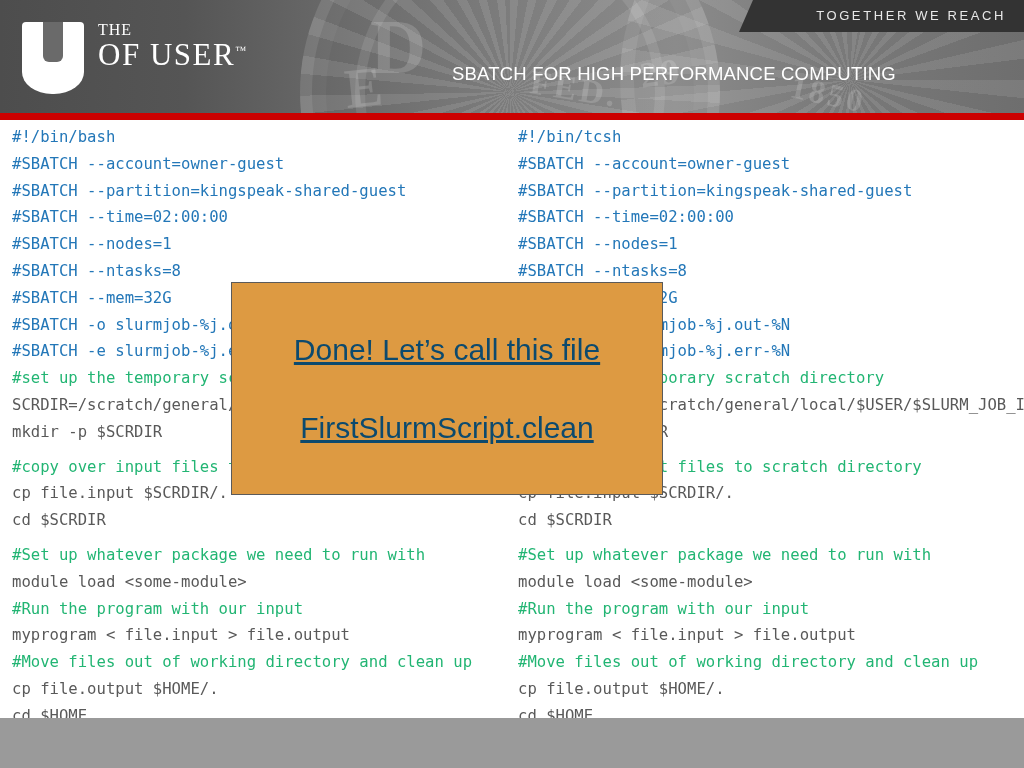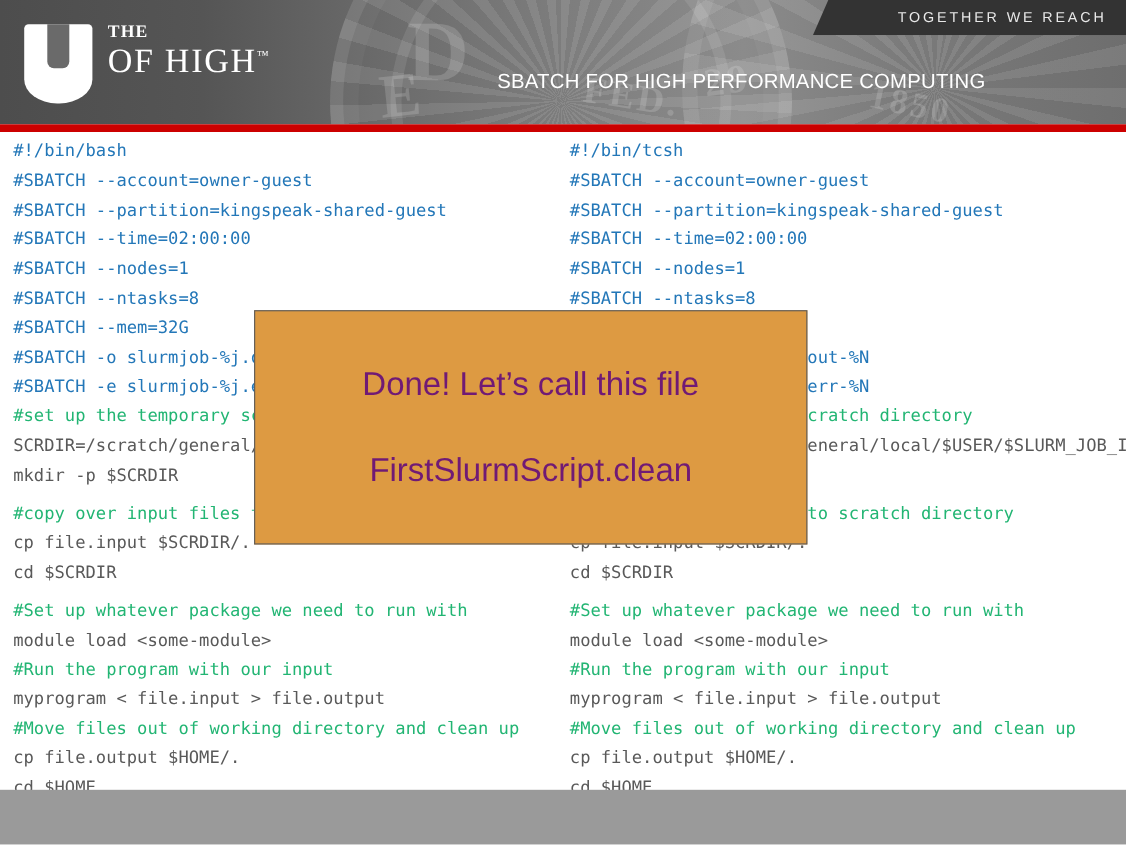--- a/index.html
+++ b/index.html
@@ -98,21 +98,21 @@
   }
 
   .wordmark {
     position: absolute;
     left: 98px; top: 22px;
     color: #ffffff;
     font-family: "Liberation Serif", serif;
     line-height: 1.0;
     user-select: none;
   }
-  .wm-the { font-size: 16px; letter-spacing: 1px; font-weight: bold; }
+  .wm-the { font-size: 16px; letter-spacing: 1px; font-weight: normal; }
   .wm-uni { font-size: 31px; letter-spacing: 1.5px; margin-top: 2px; }
   .wm-utah{ font-size: 31px; letter-spacing: 1.5px; margin-top: 1px; }
   .wm-tm  { font-size: 11px; vertical-align: super; letter-spacing: 0; }
 
   .together-bar {
     position: absolute;
     right: 0; top: 0;
     width: 285px; height: 32px;
     background: #333333;
     clip-path: polygon(14px 0, 100% 0, 100% 100%, 0 100%);
@@ -167,28 +167,29 @@
     position: absolute;
     left: 0; top: 718px;
     width: 1024px; height: 50px;
     background: #9a9a9a;
   }
 
   
   .callout {
     position: absolute;
     left: 231px; top: 282px;
-    width: 503px; height: 213px;
+    width: 432px; height: 213px;
     background: #dd9a42;
     border: 1px solid #5a5a5a;
-    color: #701a75;
+    color: #0c4a6e;
     display: flex;
     flex-direction: column;
     align-items: center;
     justify-content: center;
+    text-decoration: underline;
   }
   .callout-line1 {
     font-size: 30px;
     line-height: 38px;
     margin-bottom: 40px;
     white-space: nowrap;
   }
   .callout-line2 {
     font-size: 30px;
     line-height: 38px;
@@ -212,21 +213,21 @@
     <span class="seal-letters seal-29">29</span>
     <span class="seal-letters seal-1850">1850</span>
 
     <div class="ulogo">
       <div class="u-outer"></div>
       <div class="u-notch"></div>
     </div>
 
     <div class="wordmark">
       <div class="wm-the">THE</div>
-      <div class="wm-utah"><span>OF HIGH</span><span class="wm-tm">™</span></div>
+      <div class="wm-utah"><span>OF USER</span><span class="wm-tm">™</span></div>
     </div>
 
     <div class="together-bar"></div>
     <div class="together-text">TOGETHER WE REACH</div>
 
     <div class="chpc-title">SBATCH FOR HIGH PERFORMANCE COMPUTING</div>
   </div>
 
   <div class="red-stripe"></div>
 

